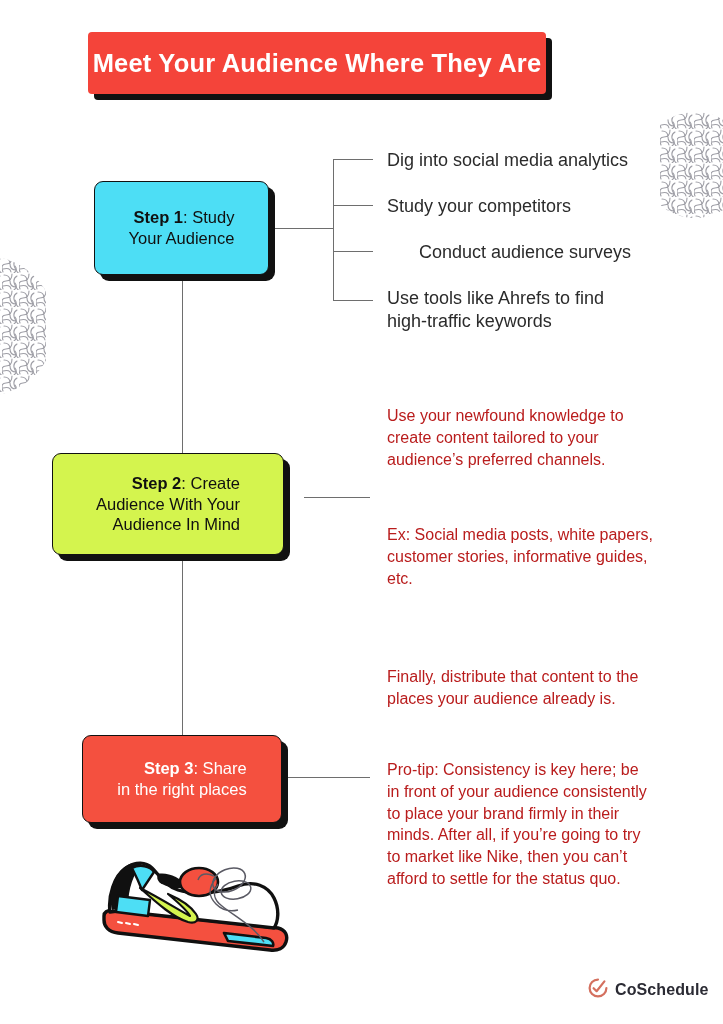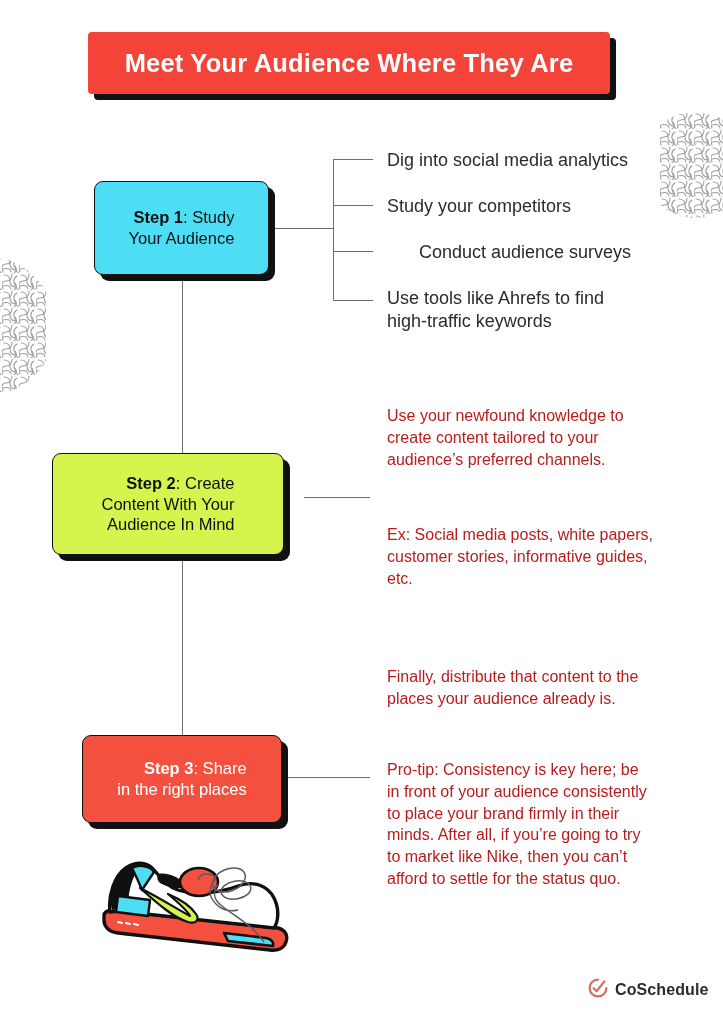--- a/index.html
+++ b/index.html
@@ -11,21 +11,21 @@
     position:relative;
   }
   .canvas{position:relative;width:723px;height:1024px;overflow:hidden;}
 
   
   .maze{position:absolute;opacity:.85;pointer-events:none;}
   .maze svg{display:block;}
 
   
   .header-bar{
-    position:absolute;left:88px;top:32px;width:522px;height:62px;
+    position:absolute;left:88px;top:32px;width:458px;height:62px;
     background:#F4443A;border-radius:4px;
     box-shadow:6px 6px 0 0 #111111;
     display:flex;align-items:center;justify-content:center;
   }
   .header-title{
     color:#ffffff;font-size:25.5px;font-weight:bold;letter-spacing:.2px;
     white-space:nowrap;
   }
 
   
@@ -137,21 +137,21 @@
 
   <div class="branch-item" style="left:387px;top:149px;">Dig into social media analytics</div>
   <div class="branch-item" style="left:387px;top:195px;">Study your competitors</div>
   <div class="branch-item" style="left:387px;top:241px;margin-left:32px;">Conduct audience surveys</div>
   <div class="branch-item" style="left:387px;top:287px;width:252px;">Use tools like Ahrefs to find
 high-traffic keywords</div>
 
   <div class="step-box" id="step2-box">
     <div class="txt">
       <b>Step 2</b><span>: Create</span><br>
-      <span>Content With Your</span><br>
+      <span>Audience With Your</span><br>
       <span>Audience In Mind</span>
     </div>
   </div>
 
   <div class="line h" style="left:304px;top:497px;width:66px;"></div>
 
   <div class="para" style="left:387px;top:405px;">Use your newfound knowledge to create content tailored to your audience’s preferred channels.</div>
   <div class="para" style="left:387px;top:524px;">Ex: Social media posts, white papers, customer stories, informative guides, etc.</div>
 
   <div class="step-box" id="step3-box">

